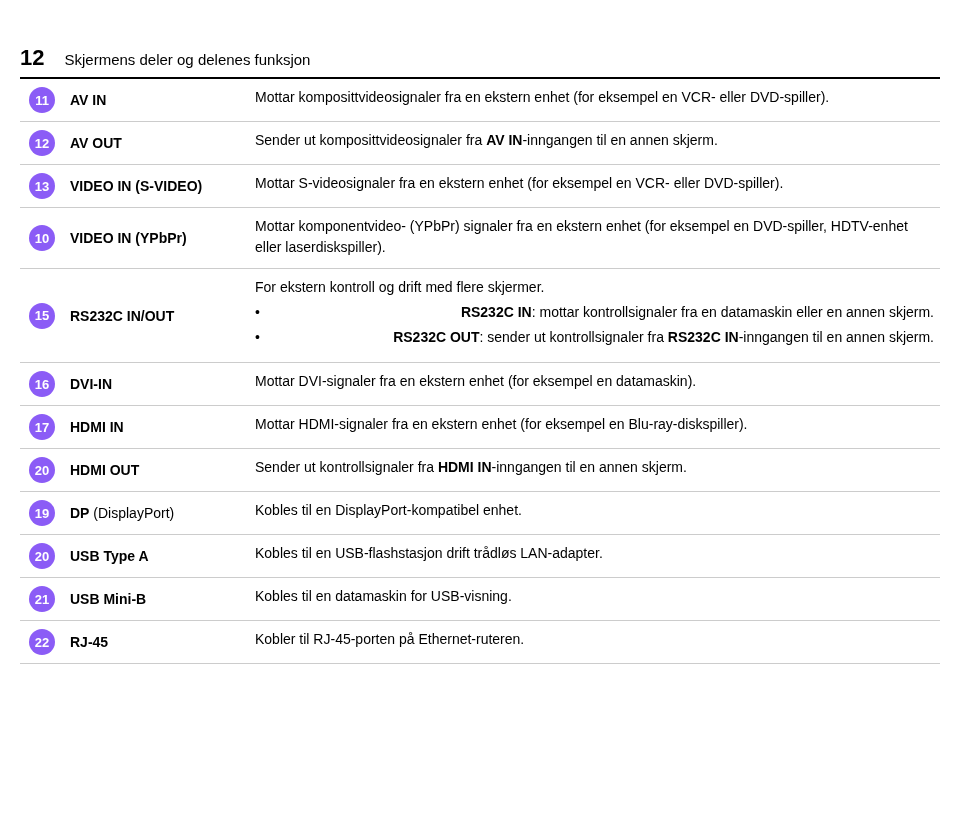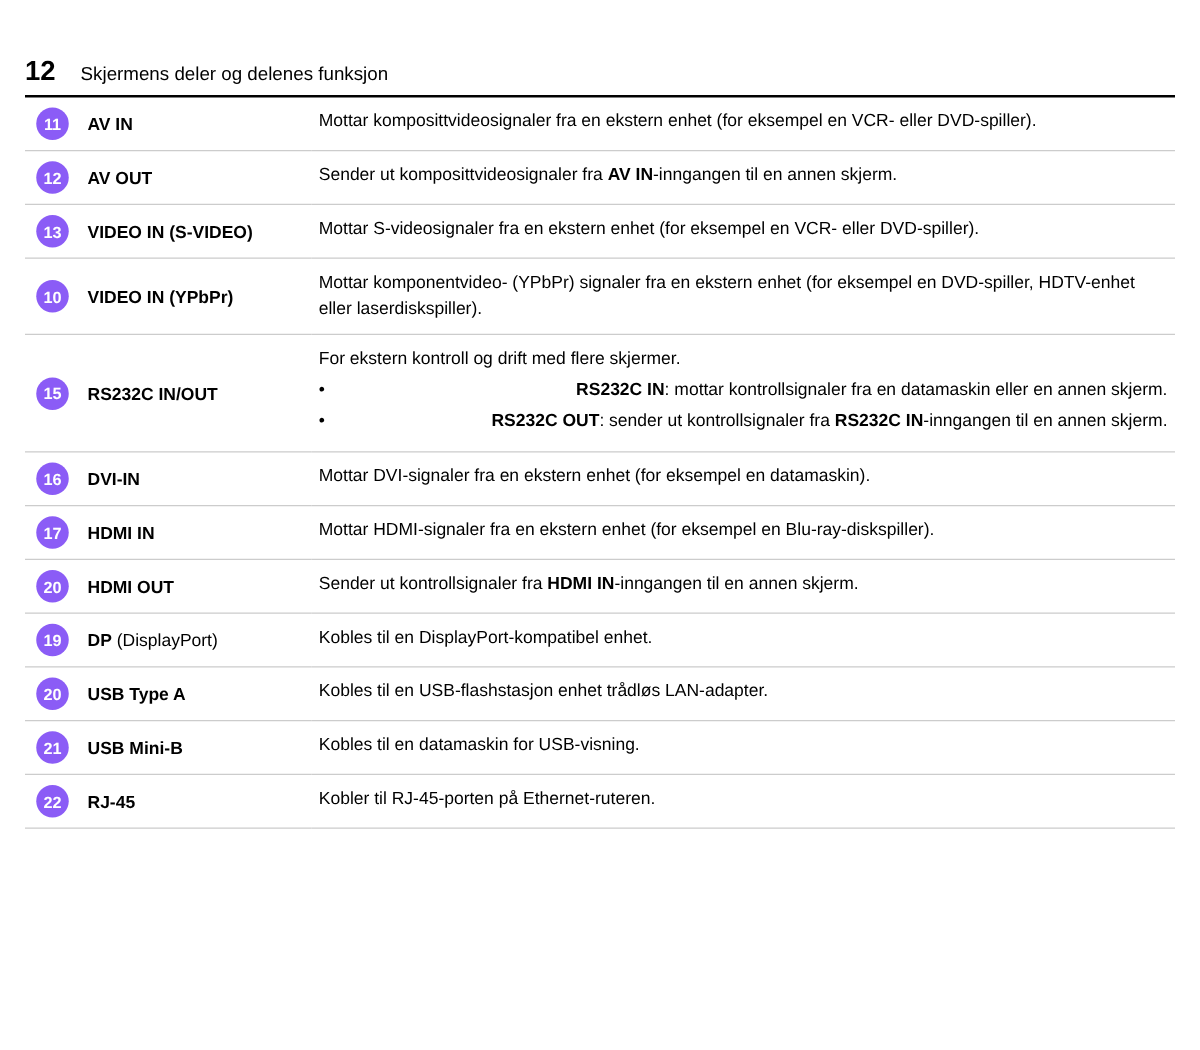--- a/index.html
+++ b/index.html
@@ -131,21 +131,21 @@
           <td class="col-desc">Sender ut kontrollsignaler fra <strong>HDMI IN</strong>-inngangen til en annen skjerm.</td>
         </tr>
         <tr>
           <td class="col-num"><span class="circle-num">19</span></td>
           <td class="col-name"><span>DP</span><span style="font-weight: normal;"> (DisplayPort)</span></td>
           <td class="col-desc"><span>Kobles til en DisplayPort-kompatibel enhet.</span></td>
         </tr>
         <tr>
           <td class="col-num"><span class="circle-num">20</span></td>
           <td class="col-name">USB Type A</td>
-          <td class="col-desc"><span>Kobles til en USB-flashstasjon enhet trådløs LAN-adapter.</span></td>
+          <td class="col-desc"><span>Kobles til en USB-flashstasjon drift trådløs LAN-adapter.</span></td>
         </tr>
         <tr>
           <td class="col-num"><span class="circle-num">21</span></td>
           <td class="col-name">USB Mini-B</td>
           <td class="col-desc"><span>Kobles til en datamaskin for USB-visning.</span></td>
         </tr>
         <tr>
           <td class="col-num"><span class="circle-num">22</span></td>
           <td class="col-name">RJ-45</td>
           <td class="col-desc"><span>Kobler til RJ-45-porten på Ethernet-ruteren.</span></td>

